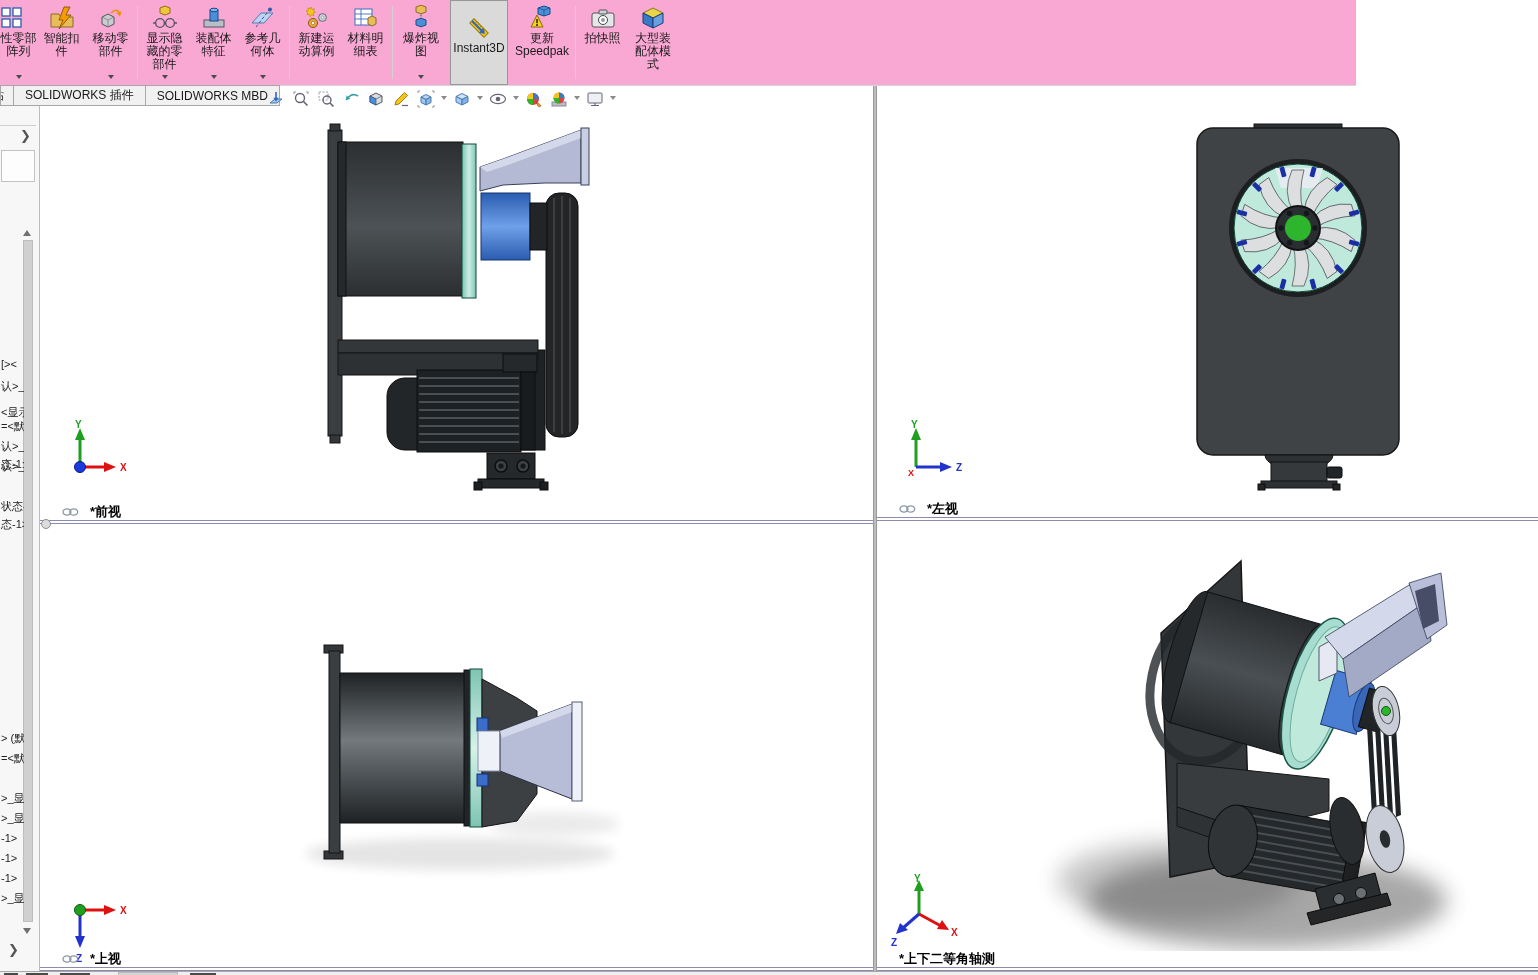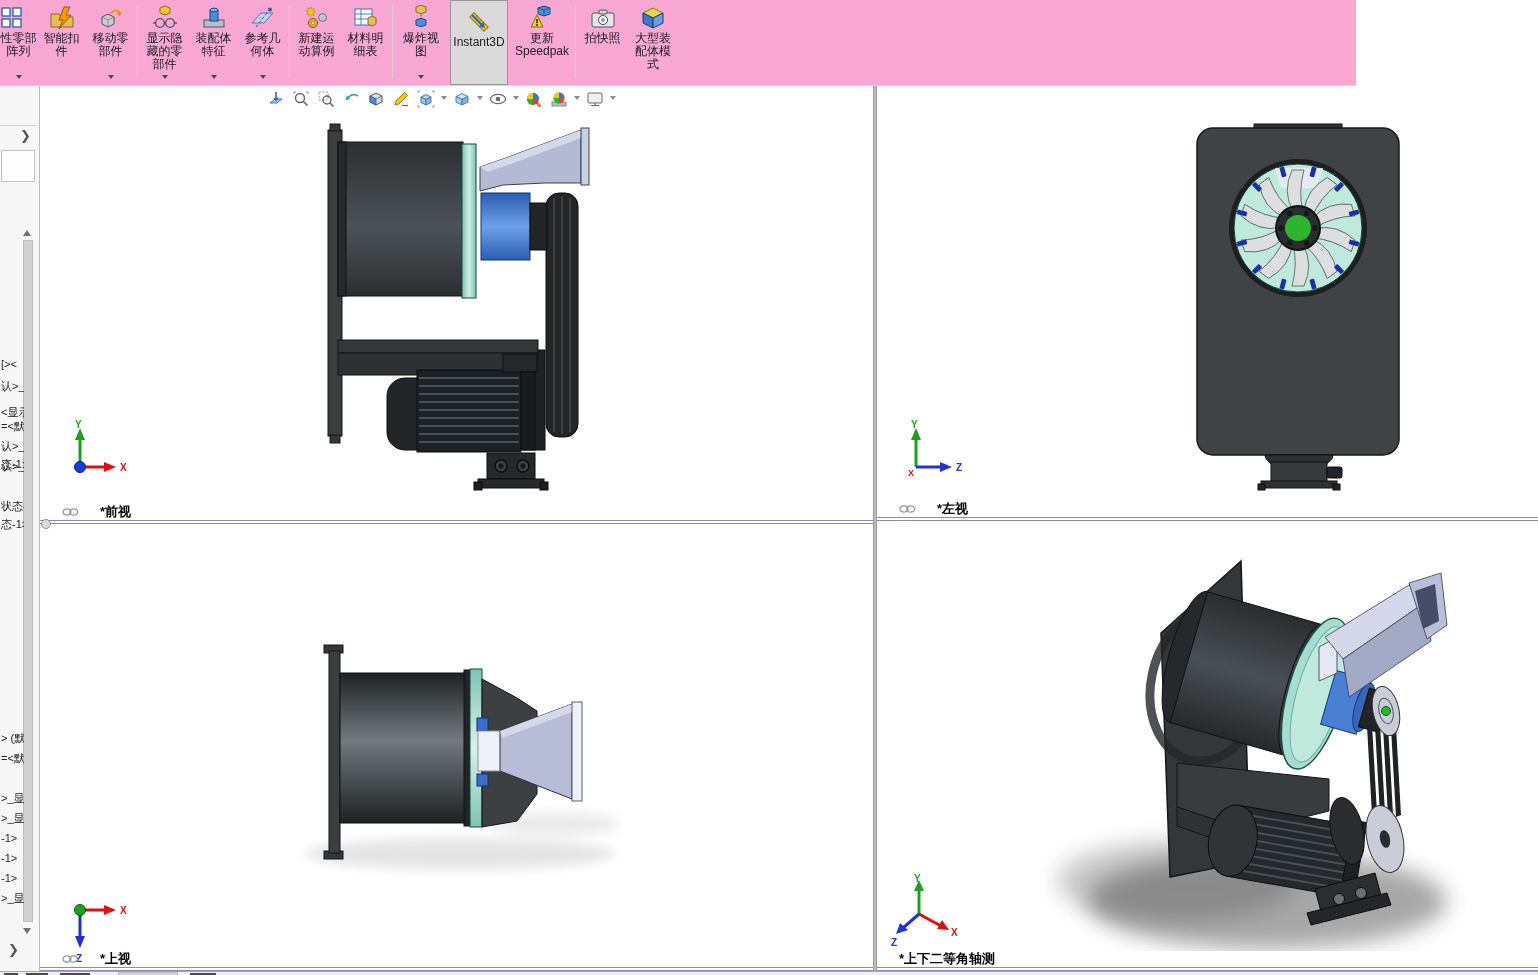--- a/index.html
+++ b/index.html
@@ -11,21 +11,21 @@
               border-bottom:1px solid #d6d6d6;display:flex;align-items:stretch}
   .cb-item{position:relative;width:49px;padding-top:3px;display:flex;flex-direction:column;
            align-items:center;box-sizing:border-box}
   .cb-item.first{width:37px;overflow:hidden}
   .cb-item.first .cb-icon svg{margin-left:-12px}
   .cb-icon{height:29px;display:flex;align-items:center;justify-content:center;flex:none}
   .cb-label{font-size:12px;line-height:13px;text-align:center;white-space:pre-line;color:#1a1a1a}
   .cb-caret{margin-top:auto;margin-bottom:3px;width:0;height:0;
             border:3.5px solid transparent;border-top:4px solid #4a4a4a}
   .cb-sep{width:1px;background:#d2d2d2;margin:6px 2px}
-  .cb-item.active{background:#dadada;border:1px solid #979797;padding-top:6px;margin:0 3px;width:58px}
+  .cb-item.active{background:#dadada;border:1px solid #979797;padding-top:12px;margin:0 3px;width:58px}
   .cb-item.w60{width:62px}
   .cb-item.w52{width:52px}
 
   
   .tabsrow{position:absolute;left:0;top:85px;height:23px;display:flex;z-index:5}
   .tab{height:21px;box-sizing:border-box;background:#f1f1f1;border:1px solid #a7a7a7;
        display:flex;align-items:center;padding:0 11px;font-size:12px;color:#1a1a1a;margin-right:-1px;white-space:nowrap}
   .tab.partial{width:14px;padding:0;overflow:hidden}
   .tab.partial span{margin-left:-9px}
 
@@ -43,21 +43,21 @@
   .sb-scrollup{position:absolute;left:23px;top:140px;width:0;height:0;
                border:4.5px solid transparent;border-bottom:6px solid #707070}
   .sb-scrolldn{position:absolute;left:23px;top:842px;width:0;height:0;
                border:4.5px solid transparent;border-top:6px solid #707070}
   .sb-thumb{position:absolute;left:23px;top:154px;width:10px;height:682px;background:#d0d0d0;border:1px solid #bdbdbd;box-sizing:border-box}
   .sb-frag{position:absolute;left:1px;width:23px;overflow:hidden;font-size:11px;line-height:12px;
            color:#222;white-space:nowrap}
 
   
   .vp{position:absolute;background:#fff;overflow:hidden}
-  .vp-label{position:absolute;left:0;bottom:4px;height:16px;display:flex;align-items:center;gap:21px;
+  .vp-label{position:absolute;left:0;bottom:4px;height:16px;display:flex;align-items:center;gap:11px;
             padding-left:22px;font-size:13px;font-weight:bold;color:#000;white-space:nowrap}
   .vp-divider{position:absolute;left:0;right:0;bottom:0;height:4px;background:#fff;
               border-top:1px solid #8a8ab2;border-bottom:1px solid #8a8ab2;box-sizing:border-box}
   .vsplit{position:absolute;left:873px;top:86px;width:4px;height:885px;background:#bdbdbd;
           border-left:1px solid #9a9a9a;border-right:1px solid #9a9a9a;box-sizing:border-box}
   .split-handle{position:absolute;left:41px;top:519px;width:8px;height:8px;border-radius:50%;
                 background:#dcdcdc;border:1px solid #8f8f8f;z-index:7}
   .model,.triad{position:absolute;left:0;top:0}
 
   
@@ -249,20 +249,31 @@
             <path d="M3 8 l10 5 v10 L3 18Z" fill="#3a78c8" stroke="#1a3a78"></path>
             <path d="M23 8 l-10 5 v10 l10-5Z" fill="#6aa0e0" stroke="#1a3a78"></path>
           </svg>
       </span>
       <span class="cb-label">大型装
 配体模
 式</span>
     </div>
   </div>
 
+  <div class="tabsrow">
+    <div class="tab partial">
+        <span>估</span>
+      </div>
+    <div class="tab">
+        <span>SOLIDWORKS 插件</span>
+      </div>
+    <div class="tab">
+        <span>SOLIDWORKS MBD</span>
+      </div>
+  </div>
 
   <div class="headsup">
     <span class="hu-btn">
       <svg width="18" height="18" viewBox="0 0 18 18">
           <path d="M3 13 l5-4 h7 l-5 4Z" fill="#9fc6ee" stroke="#4a7ab0"></path>
           <path d="M9 2 v6.5" stroke="#2a66c4" stroke-width="1.6"></path>
           <path d="M9 11.5 l-2.6-3.7 h5.2Z" fill="#2a66c4"></path>
         </svg>
       </span>
     <span class="hu-btn">

